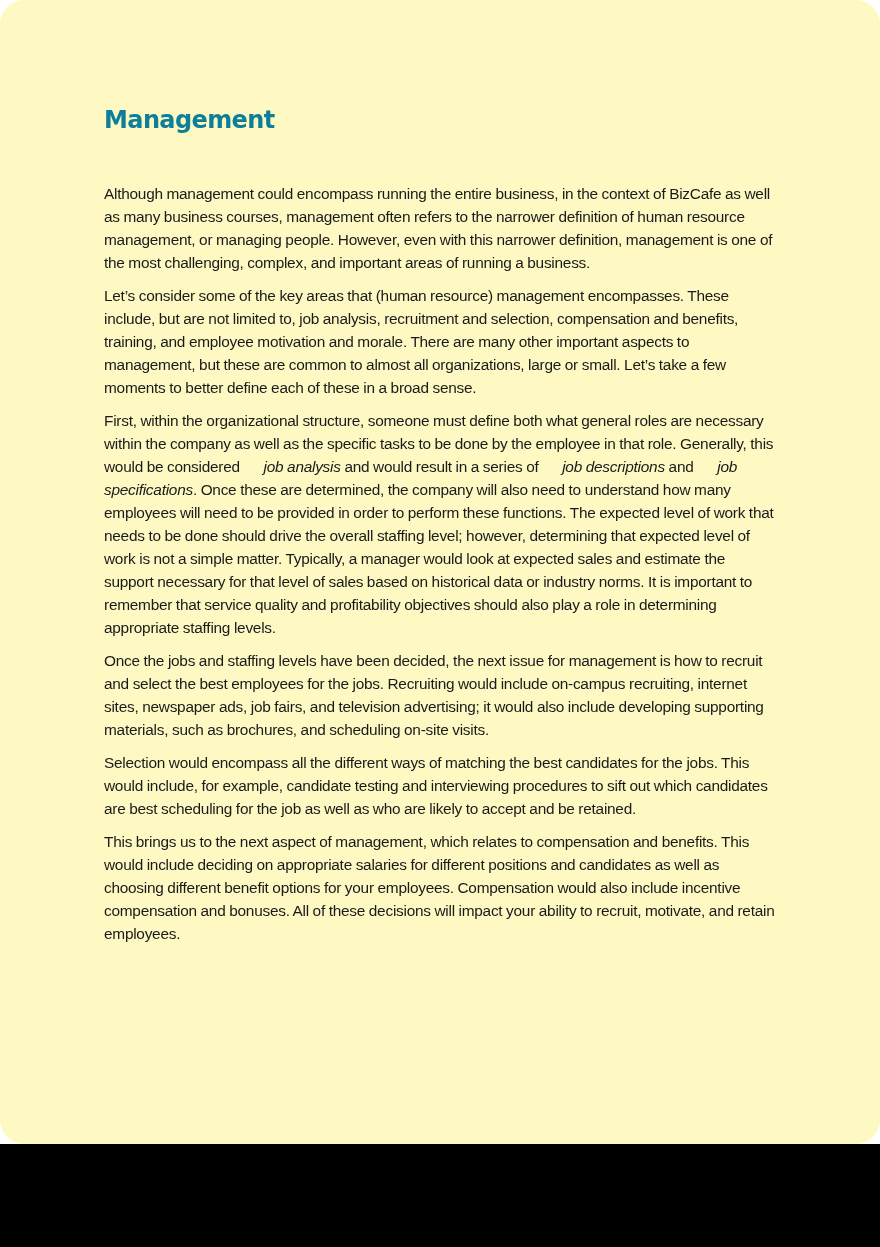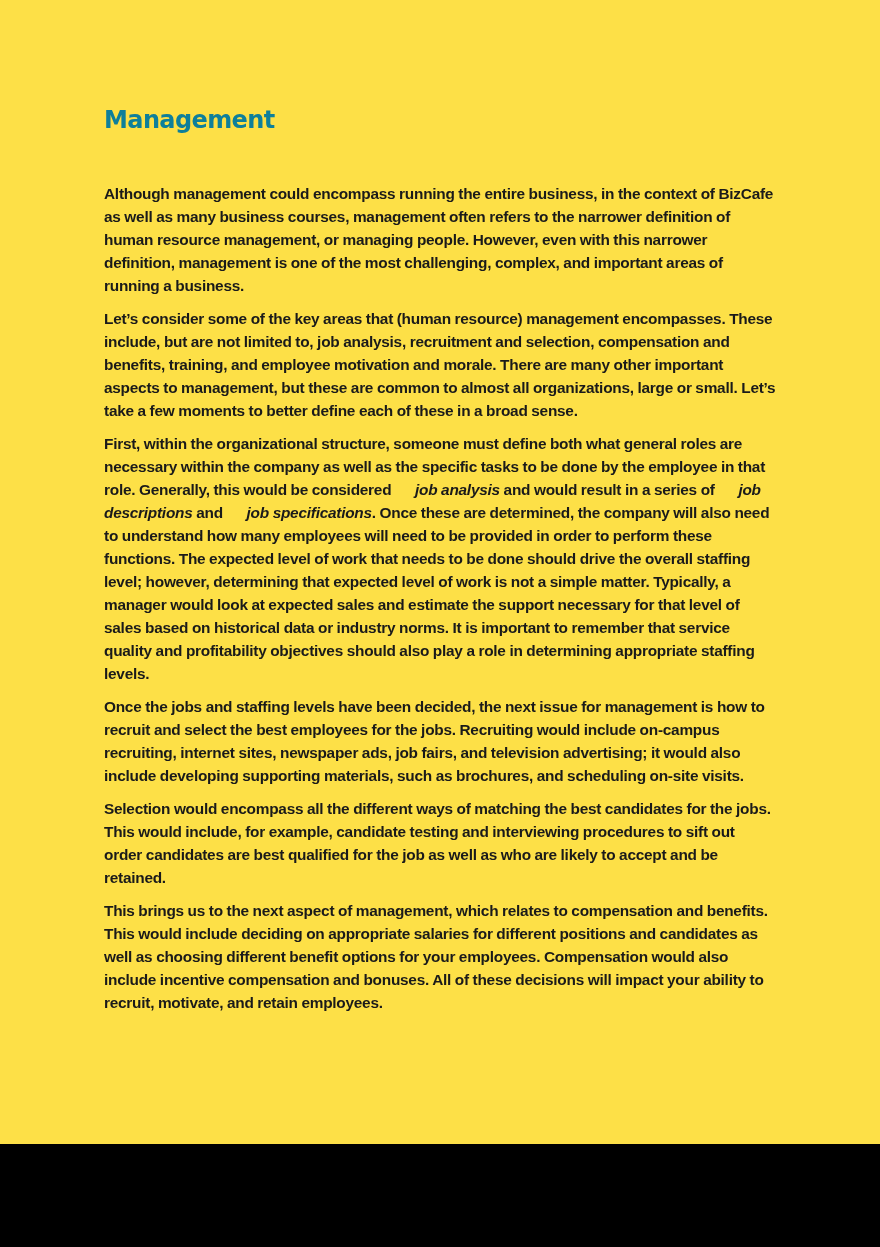--- a/index.html
+++ b/index.html
@@ -13,21 +13,22 @@
       position: relative;
       overflow: hidden;
       font-family: "Liberation Sans", sans-serif;
     }
     .page {
       position: absolute;
       left: 0;
       top: 0;
       width: 880px;
       height: 1144px;
-      background: #fde047;
+      background: #fef9c3;
+      border-radius: 24px;
     }
     .heading {
       position: absolute;
       left: 104px;
       top: 104px;
       margin: 0;
       font-family: "DejaVu Sans", sans-serif;
       font-weight: bold;
       font-size: 24px;
       letter-spacing: -0.6px;
@@ -41,21 +42,20 @@
       width: 672px;
       font-family: "Liberation Sans", sans-serif;
       font-size: 15.4px;
       line-height: 23px;
       color: #1a1a1a;
       letter-spacing: -0.25px;
       word-spacing: -0.3px;
     }
     .body-text p {
       margin: 0 0 10px 0;
-      font-weight: bold;
     }
     .body-text em {
       font-style: italic;
       margin-left: 20px;
     }
     .bottom-bar {
       position: absolute;
       left: 0;
       top: 1144px;
       width: 880px;
@@ -67,18 +67,18 @@
 <body>
 
 <div class="page">
   <h1 class="heading">Management</h1>
 
   <div class="body-text">
     <p>Although management could encompass running the entire business, in the context of BizCafe as well as many business courses, management often refers to the narrower definition of human resource management, or managing people. However, even with this narrower definition, management is one of the most challenging, complex, and important areas of running a business.</p>
     <p>Let’s consider some of the key areas that (human resource) management encompasses. These include, but are not limited to, job analysis, recruitment and selection, compensation and benefits, training, and employee motivation and morale. There are many other important aspects to management, but these are common to almost all organizations, large or small. Let’s take a few moments to better define each of these in a broad sense.</p>
     <p><span>First, within the organizational structure, someone must define both what general roles are necessary within the company as well as the specific tasks to be done by the employee in that role. Generally, this would be considered </span><em>job analysis</em><span> and would result in a series of </span><em>job descriptions</em><span> and </span><em>job specifications</em><span>. Once these are determined, the company will also need to understand how many employees will need to be provided in order to perform these functions. The expected level of work that needs to be done should drive the overall staffing level; however, determining that expected level of work is not a simple matter. Typically, a manager would look at expected sales and estimate the support necessary for that level of sales based on historical data or industry norms. It is important to remember that service quality and profitability objectives should also play a role in determining appropriate staffing levels.</span></p>
     <p>Once the jobs and staffing levels have been decided, the next issue for management is how to recruit and select the best employees for the jobs. Recruiting would include on-campus recruiting, internet sites, newspaper ads, job fairs, and television advertising; it would also include developing supporting materials, such as brochures, and scheduling on-site visits.</p>
-    <p>Selection would encompass all the different ways of matching the best candidates for the jobs. This would include, for example, candidate testing and interviewing procedures to sift out order candidates are best qualified for the job as well as who are likely to accept and be retained.</p>
+    <p>Selection would encompass all the different ways of matching the best candidates for the jobs. This would include, for example, candidate testing and interviewing procedures to sift out which candidates are best scheduling for the job as well as who are likely to accept and be retained.</p>
     <p>This brings us to the next aspect of management, which relates to compensation and benefits. This would include deciding on appropriate salaries for different positions and candidates as well as choosing different benefit options for your employees. Compensation would also include incentive compensation and bonuses. All of these decisions will impact your ability to recruit, motivate, and retain employees.</p>
   </div>
 </div>
 
 <div class="bottom-bar"></div>
 
 </body></html>

